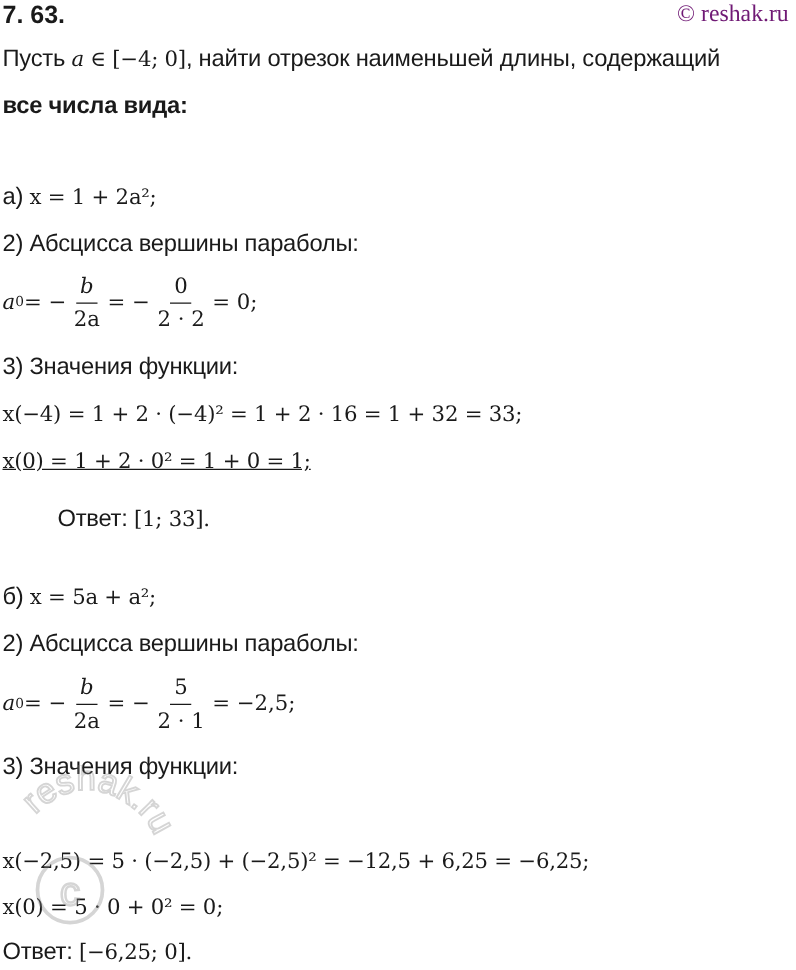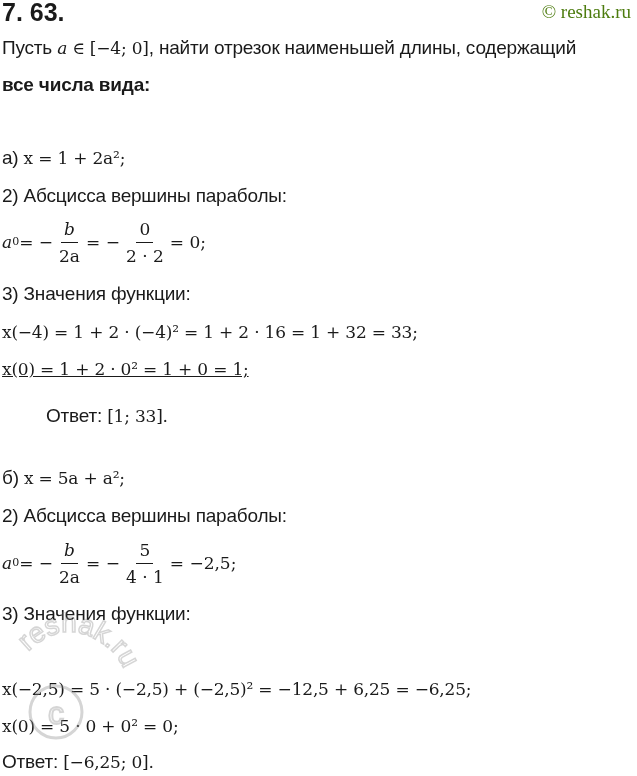--- a/index.html
+++ b/index.html
@@ -27,32 +27,32 @@
       left: 2px;
       font-size: 19px;
       line-height: 24px;
       white-space: nowrap;
       letter-spacing: -0.2px;
     }
     .header-num {
       position: absolute;
       left: 2px;
       top: 0px;
-      font-size: 25px;
+      font-size: 20px;
       font-weight: bold;
       line-height: 24px;
     }
     .copyright {
       position: absolute;
       right: 6px;
       top: 0px;
       font-family: "Liberation Serif", "DejaVu Serif", serif;
       font-size: 19px;
       line-height: 24px;
-      color: #4d7c0f;
+      color: #701a75;
     }
     .math {
       font-family: "DejaVu Serif", "Liberation Serif", serif;
       font-size: 17px;
     }
     .mi { font-style: italic; }
     sub { font-size: 11px; vertical-align: -4px; line-height: 0; }
     .frac-line {
       position: absolute;
       left: 2px;
@@ -139,21 +139,21 @@
     <span class="mi">a</span>
       <sub>0</sub>
     <span> = −</span>
     <span class="frac">
       <span class="num mi">b</span>
       <span class="den">2a</span>
     </span>
     <span> = −</span>
     <span class="frac">
       <span class="num">5</span>
-      <span class="den">4 · 1</span>
+      <span class="den">2 · 1</span>
     </span>
     <span> = −2,5;</span>
   </div>
 
   <div class="line" style="top:602px;">3) Значения функции:</div>
   <div class="line math" style="top:677px;">x(−2,5) = 5 · (−2,5) + (−2,5)² = −12,5 + 6,25 = −6,25;</div>
   <div class="line math" style="top:714px;">x(0) = 5 · 0 + 0² = 0;</div>
   <div class="line" style="top:750px;">
     <span>Ответ: </span><span class="math"> [−6,25;  0].</span>
   </div>

